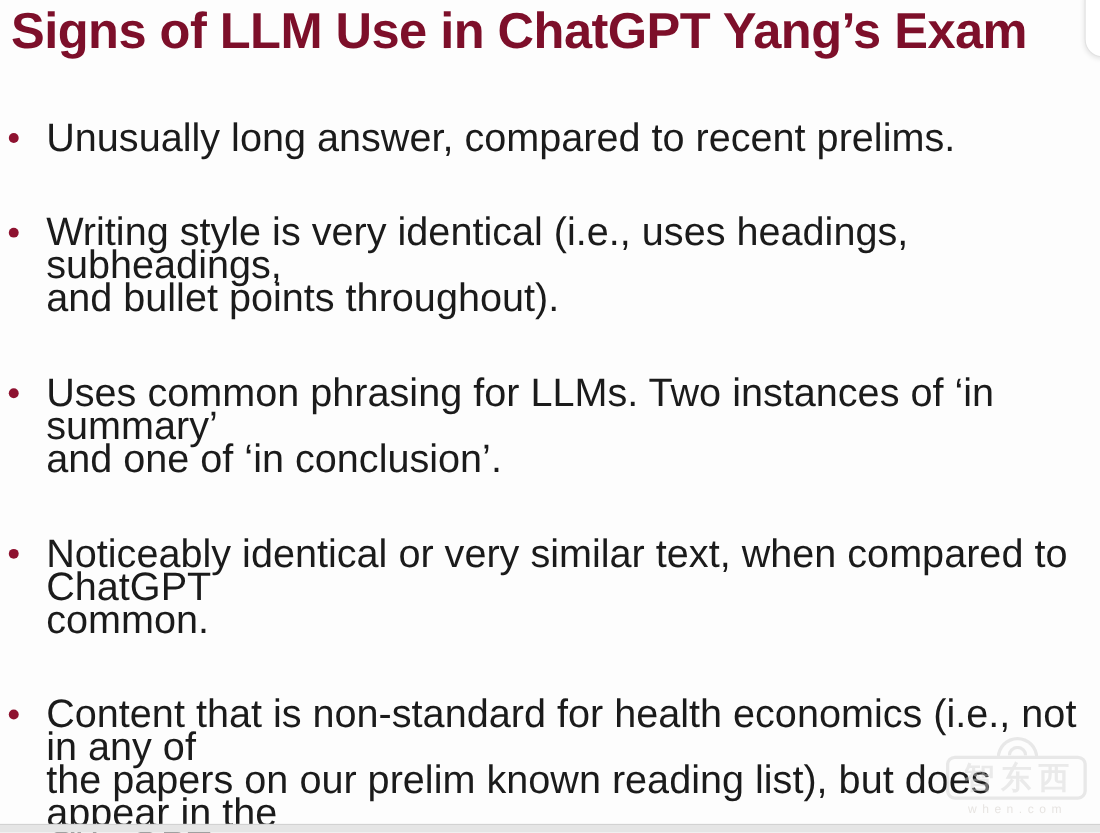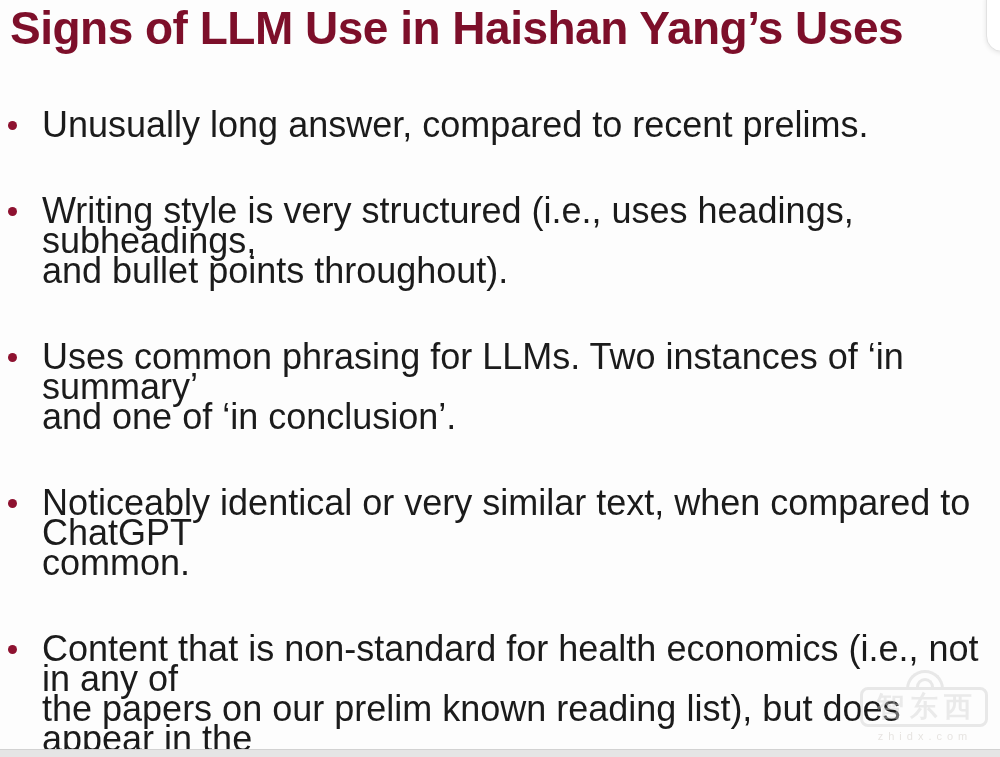--- a/index.html
+++ b/index.html
@@ -140,30 +140,30 @@
     height:8px;
     background:var(--bar-color);
     border-top:1px solid #d2d2d2;
   }
 </style>
 </head>
 <body>
 
 <div class="slide">
 
-  <h1 class="slide-title">Signs of LLM Use in Haishan Yang’s Uses</h1>
+  <h1 class="slide-title">Signs of LLM Use in ChatGPT Yang’s Exam</h1>
 
   <ul class="bullet-list">
       <li class="bullet-item">
       <span class="bullet-dot"></span>
       <span class="bullet-text">Unusually long answer, compared to recent prelims.</span>
     </li>
       <li class="bullet-item">
       <span class="bullet-dot"></span>
-      <span class="bullet-text">Writing style is very structured (i.e., uses headings, subheadings,
+      <span class="bullet-text">Writing style is very identical (i.e., uses headings, subheadings,
 and bullet points throughout).</span>
     </li>
       <li class="bullet-item">
       <span class="bullet-dot"></span>
       <span class="bullet-text">Uses common phrasing for LLMs. Two instances of ‘in summary’
 and one of ‘in conclusion’.</span>
     </li>
       <li class="bullet-item">
       <span class="bullet-dot"></span>
       <span class="bullet-text">Noticeably identical or very similar text, when compared to ChatGPT
@@ -178,18 +178,18 @@
     </ul>
 
   <div class="corner-card"></div>
 
   <div class="watermark">
     <span class="wm-arc"></span>
     <span class="wm-arc-inner"></span>
     <span class="wm-box">
       <span class="wm-logo-text">智东西</span>
     </span>
-    <span class="wm-domain">zhidx.com</span>
+    <span class="wm-domain">when.com</span>
   </div>
 
   <div class="bottom-bar"></div>
 
 </div>
 
 </body></html>

